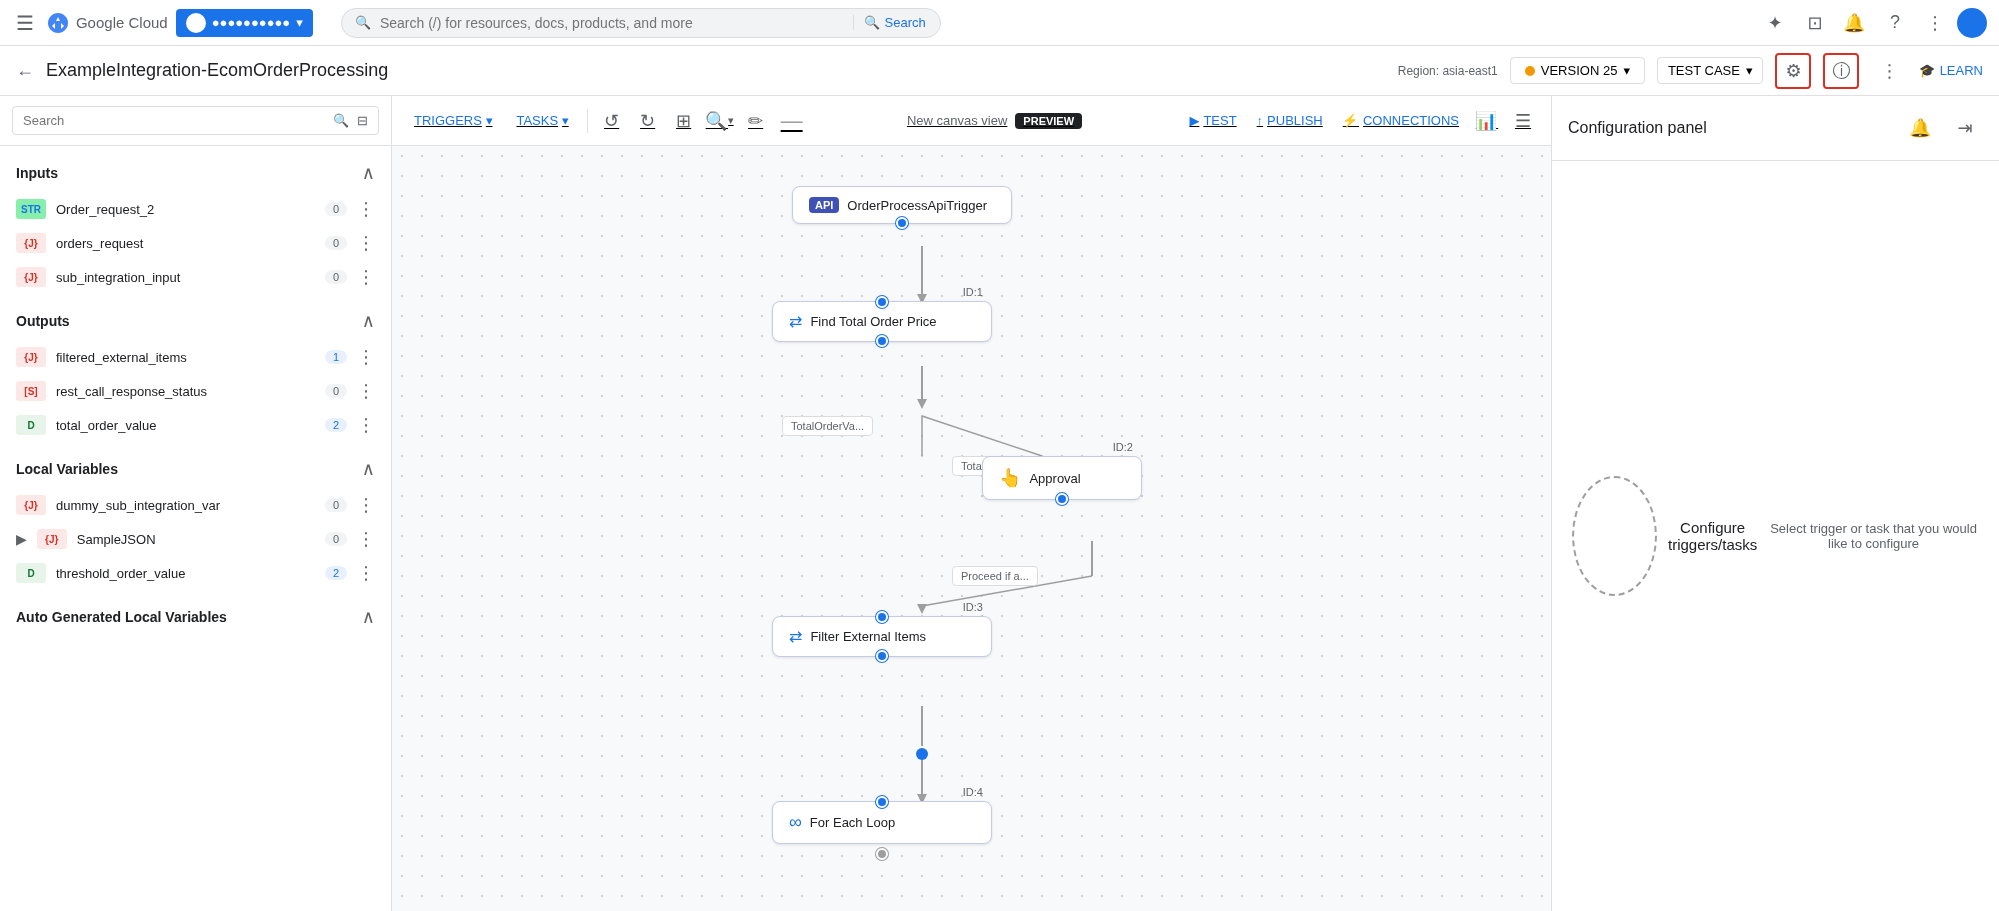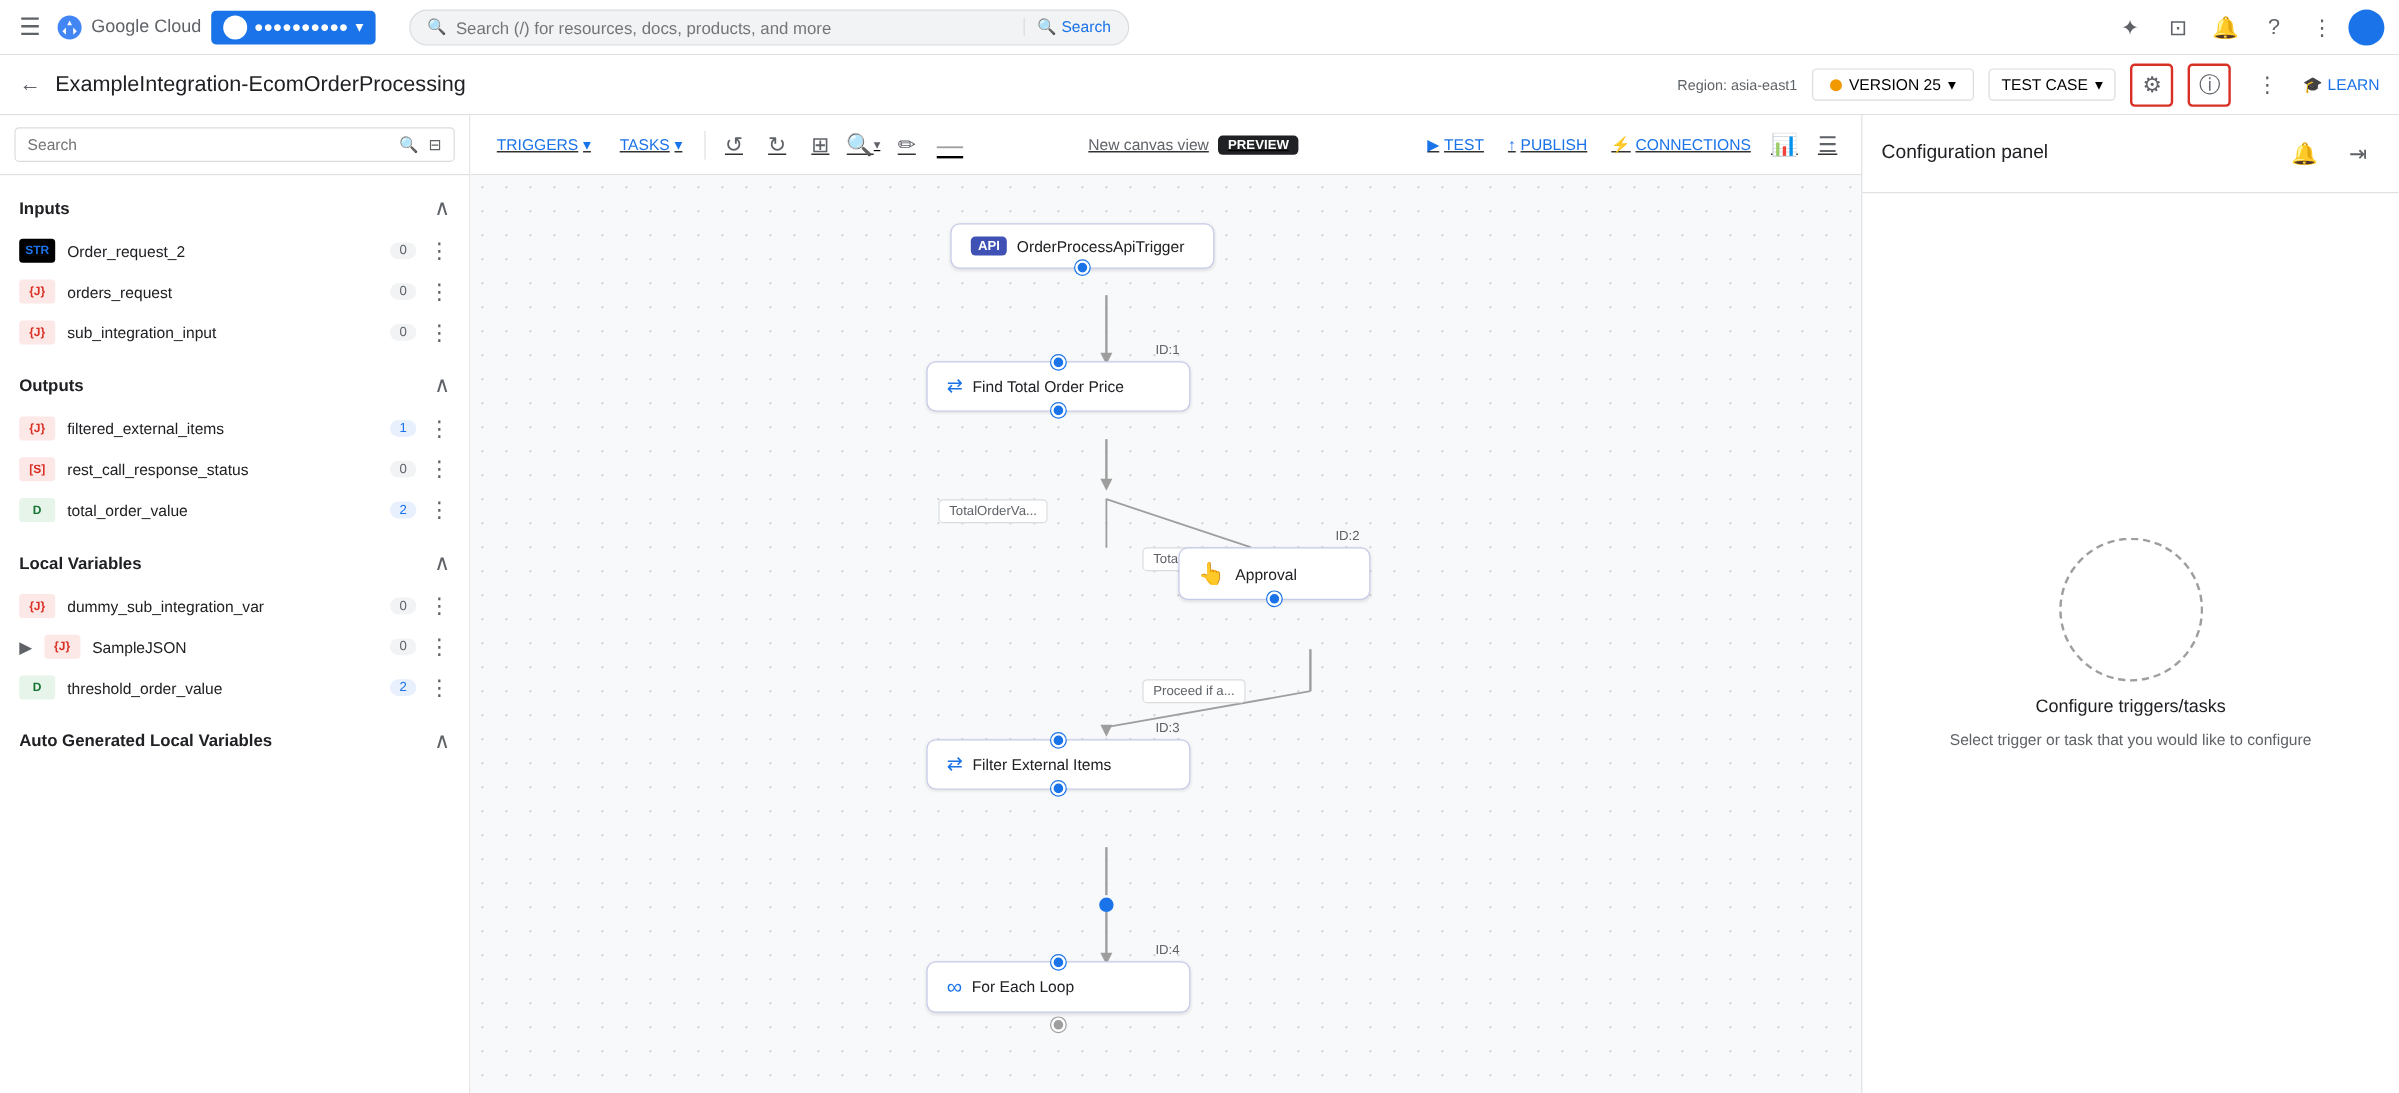--- a/index.html
+++ b/index.html
@@ -119,21 +119,21 @@
     .var-item {
       display: flex; align-items: center;
       padding: 6px 16px; gap: 10px;
       cursor: pointer;
     }
     .var-badge {
       width: 30px; height: 20px; border-radius: 3px;
       font-size: 10px; font-weight: 700; display: flex; align-items: center; justify-content: center;
       flex-shrink: 0;
     }
-    .badge-str { background: #000000; color: #1a73e8; }
+    .badge-str { background: #86efac; color: #1a73e8; }
     .badge-j { background: #fce8e6; color: #d93025; }
     .badge-d { background: #e6f4ea; color: #137333; }
     .badge-s { background: #fce8e6; color: #d93025; }
     .var-name { flex: 1; font-size: 13px; color: #202124; }
     .var-count {
       background: #f1f3f4; color: #5f6368;
       border-radius: 10px; padding: 1px 8px; font-size: 11px;
     }
     .var-count-blue {
       background: #e8f0fe; color: #1a73e8;
@@ -255,22 +255,22 @@
       position: relative;
     }
     .right-panel-header {
       padding: 14px 16px;
       border-bottom: 1px solid #e0e0e0;
       display: flex; align-items: center; justify-content: space-between;
     }
     .panel-title { font-size: 16px; color: #202124; font-weight: 400; }
     .panel-icons { display: flex; gap: 8px; }
     .right-panel-content {
-      flex: 1; display: flex; flex-direction: column; align-items: center; justify-content: center;
-      gap: 12px; padding: 20px;
+      flex: 1; display: flex; flex-direction: row; align-items: center; justify-content: center;
+      gap: 0; padding: 20px;
     }
     .dashed-circle {
       width: 120px; height: 120px; border-radius: 50%;
       border: 2px dashed #9e9e9e;
     }
     .panel-msg-title { font-size: 15px; color: #202124; text-align: center; }
     .panel-msg-sub { font-size: 13px; color: #5f6368; text-align: center; }
 
     
     .canvas-svg {

